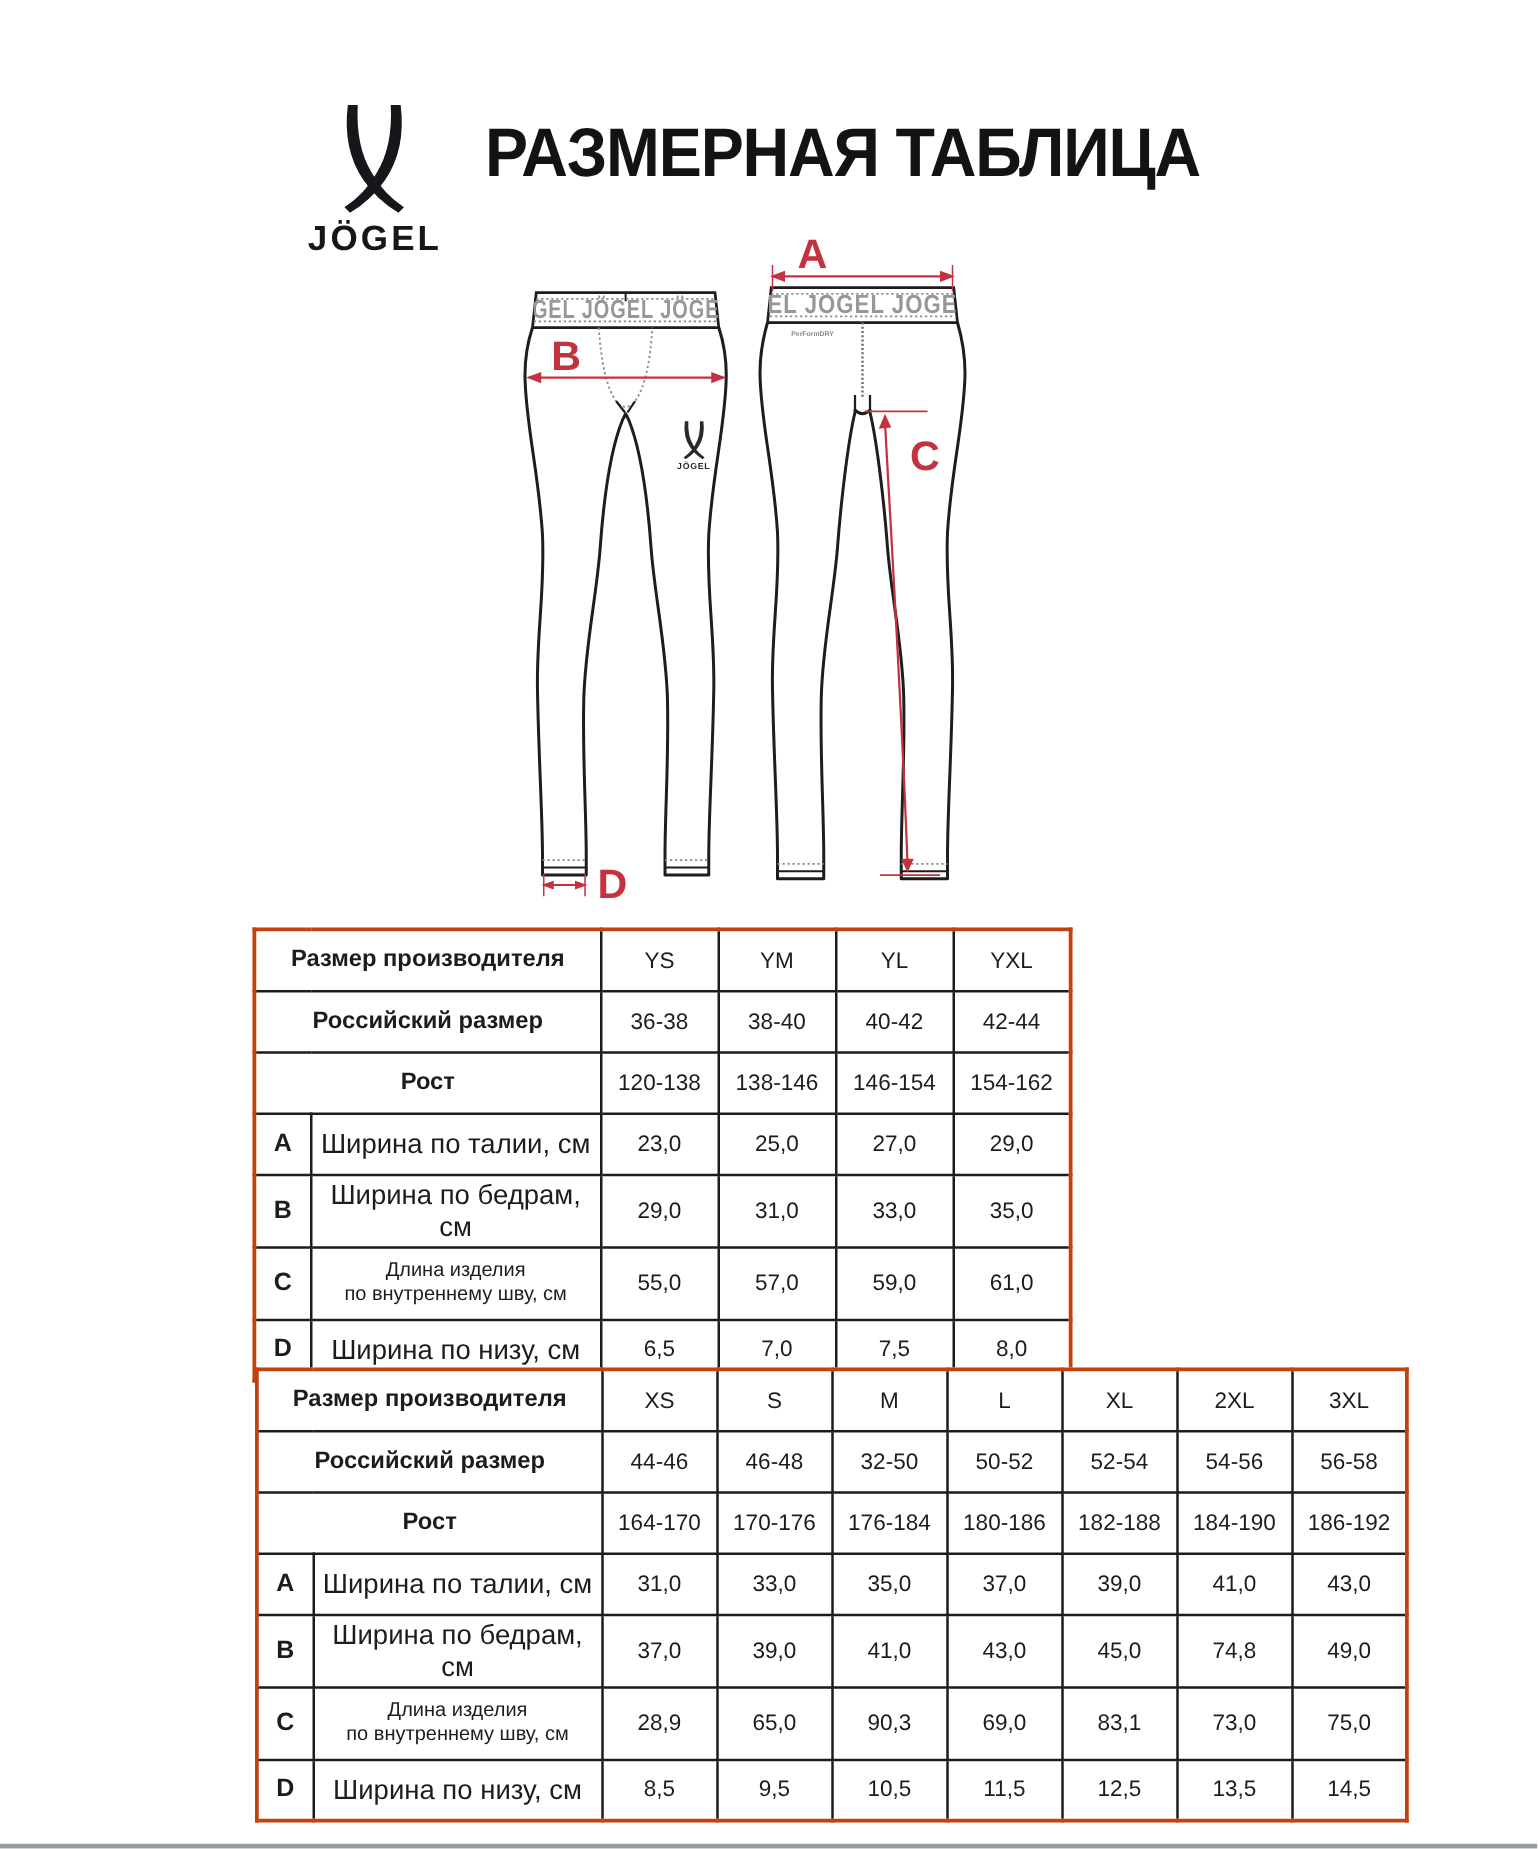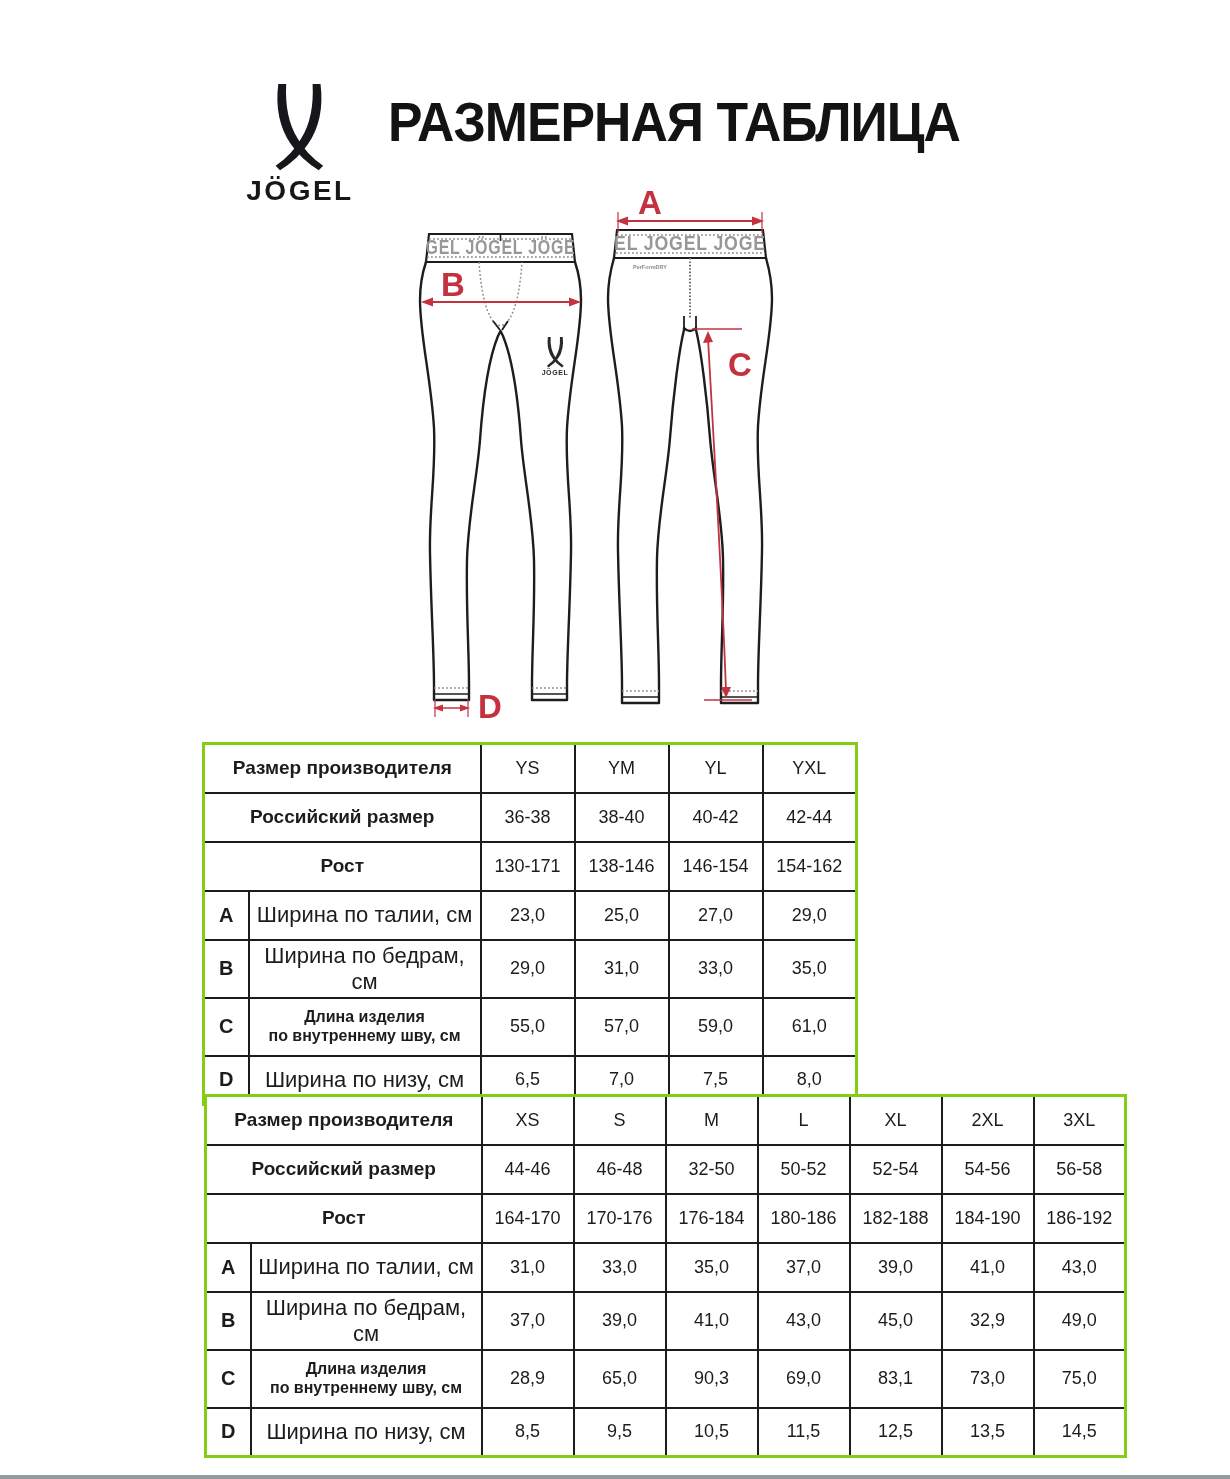--- a/index.html
+++ b/index.html
@@ -14,33 +14,33 @@
     position:absolute; left:388px; top:92px; margin:0;
     font-weight:bold; font-size:55px; line-height:1.1; color:#131313;
     letter-spacing:-1px; transform:scaleX(0.94); transform-origin:left top;
     white-space:nowrap;
   }
   
   .diagram { position:absolute; left:395px; top:188px; }
   
   table.tbl {
     position:absolute; border-collapse:collapse; table-layout:fixed;
-    border:3px solid #84cc16; background:#fff;
+    border:3px solid #c2410c; background:#fff;
   }
   #tbl-youth { left:202px; top:742px; width:653px; }
   #tbl-adult { left:204px; top:1094px; width:922px; }
   .tbl td { border:2px solid #1c1c1c; text-align:center; vertical-align:middle; color:#1c1c1c; padding:2px; }
   .tbl tr.h1 { height:49px; }
   .tbl tr.h2 { height:49px; }
   .tbl tr.hc { height:58px; }
   .lblh { font-weight:bold; font-size:19px; }
   .val  { font-size:18px; }
   .ltr  { font-weight:bold; font-size:20px; }
   .mlbl { font-size:22px; text-align:left; padding-left:15px; }
-  .mlbl.two { font-size:16px; line-height:1.15; white-space:pre-line;font-weight:bold; }
+  .mlbl.two { font-size:16px; line-height:1.15; white-space:pre-line; }
   
   .bottom-edge { position:absolute; left:0; bottom:0; width:100%; height:4px; background:#969ba1; }
 </style>
 </head>
 <body>
 
 <div id="page">
 
   <div class="brand">
     <svg width="140" height="132" viewBox="0 0 140 132">
@@ -189,21 +189,21 @@
     </tr>
     <tr class="h1">
       <td colspan="2" class="lblh">Российский размер</td>
       <td class="val">36-38</td>
       <td class="val">38-40</td>
       <td class="val">40-42</td>
       <td class="val">42-44</td>
     </tr>
     <tr class="h1">
       <td colspan="2" class="lblh">Рост</td>
-      <td class="val">130-171</td>
+      <td class="val">120-138</td>
       <td class="val">138-146</td>
       <td class="val">146-154</td>
       <td class="val">154-162</td>
     </tr>
     <tr class="h2">
       <td class="ltr">A</td>
       <td class="mlbl">Ширина по талии, см</td>
       <td class="val">23,0</td>
       <td class="val">25,0</td>
       <td class="val">27,0</td>
@@ -292,21 +292,21 @@
       <td class="val">43,0</td>
     </tr>
     <tr class="h2">
       <td class="ltr">B</td>
       <td class="mlbl">Ширина по бедрам, см</td>
       <td class="val">37,0</td>
       <td class="val">39,0</td>
       <td class="val">41,0</td>
       <td class="val">43,0</td>
       <td class="val">45,0</td>
-      <td class="val">32,9</td>
+      <td class="val">74,8</td>
       <td class="val">49,0</td>
     </tr>
     <tr class="hc">
       <td class="ltr">C</td>
       <td class="mlbl two">Длина изделия
 по внутреннему шву, см</td>
       <td class="val">28,9</td>
       <td class="val">65,0</td>
       <td class="val">90,3</td>
       <td class="val">69,0</td>

